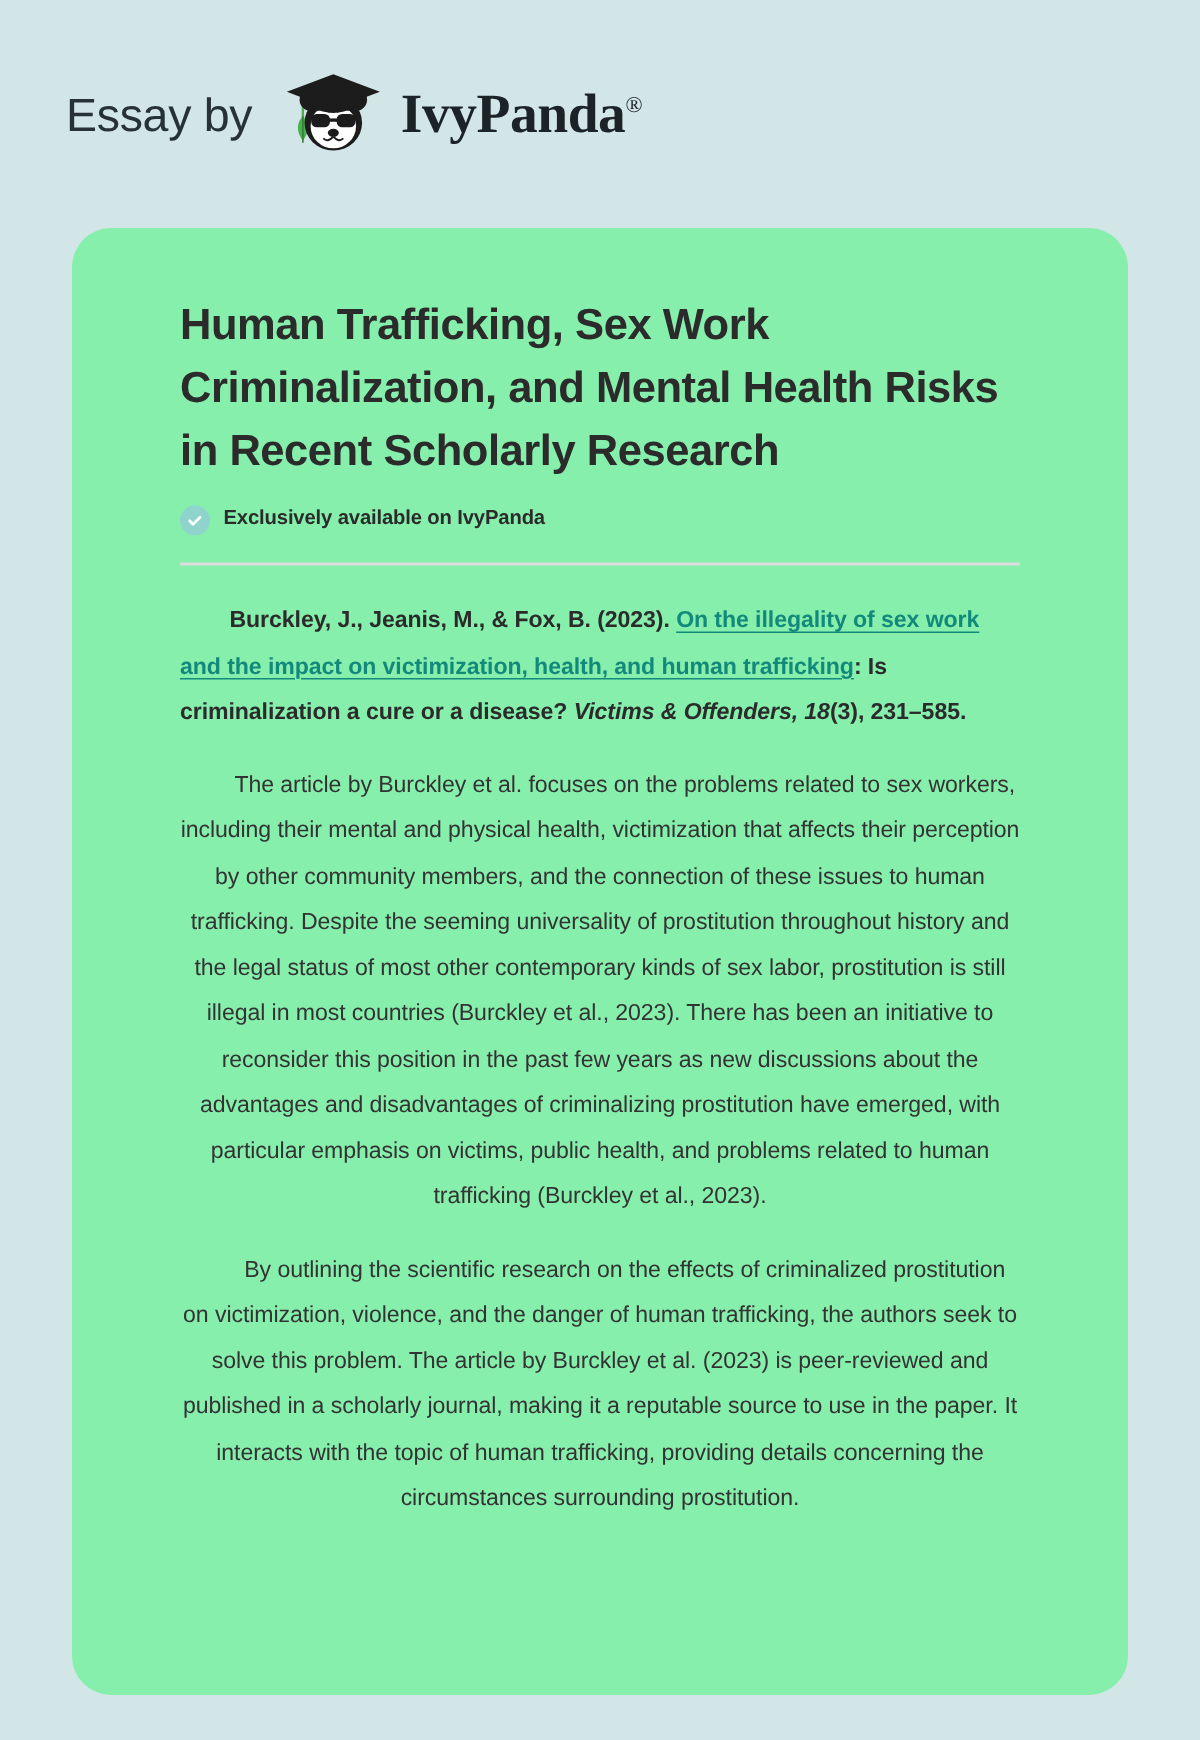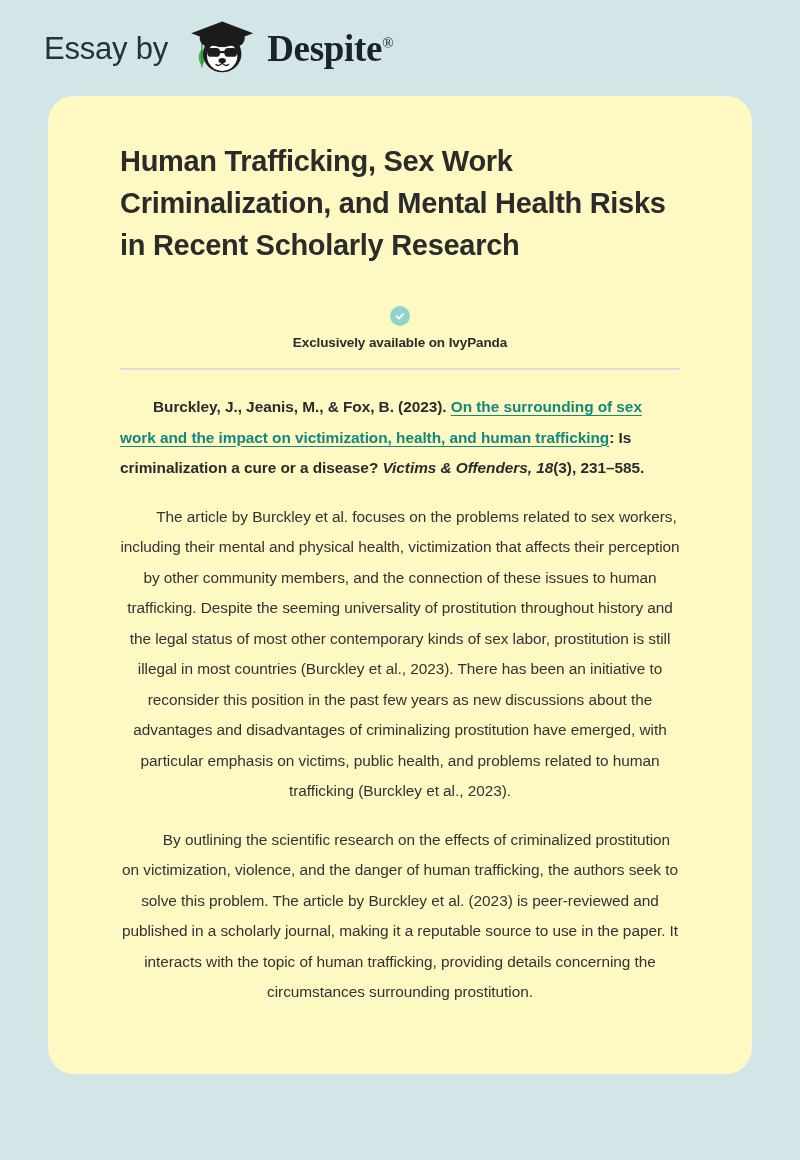--- a/index.html
+++ b/index.html
@@ -11,21 +11,21 @@
   body {
     width: 800px;
     height: 1160px;
     background: #d2e5e7;
     font-family: "Liberation Sans", sans-serif;
     overflow: hidden;
   }
 
   
   .site-header {
-    height: 96px;
+    height: 152px;
     display: flex;
     align-items: center;
     padding-left: 44px;
   }
   .header-inner {
     display: flex;
     align-items: center;
     gap: 14px;
   }
   .essay-by {
@@ -61,42 +61,40 @@
     font-size: 15px;
     vertical-align: super;
     font-weight: 400;
     line-height: 1;
   }
 
   
   .paper-card {
     position: relative;
     margin: 0 48px;
-    background: #fef9c3;
+    background: #86efac;
     border-radius: 26px;
     padding: 44px 72px 0 72px;
     height: 978px;
     overflow: hidden;
   }
 
   .doc-title {
     font-size: 29px;
     line-height: 42px;
     font-weight: 700;
     color: #2b2b2b;
     margin: 0;
     letter-spacing: -0.3px;
   }
 
   .exclusive-row {
     display: flex;
-    align-items: center;
     gap: 9px;
-    margin-top: 40px;
-    flex-direction: column;
+    margin-top: 15px;
   }
   .check-badge {
     width: 20px;
     height: 20px;
     border-radius: 50%;
     background: #8fd3cd;
     display: flex;
     align-items: center;
     justify-content: center;
     flex: 0 0 auto;
@@ -183,40 +181,40 @@
         <ellipse cx="53" cy="59" rx="5" ry="3.6" fill="#1c1c1c"></ellipse>
 
         <path d="M53 62.5 Q48 68 44 64" stroke="#1c1c1c" stroke-width="1.8" fill="none"></path>
         <path d="M53 62.5 Q58 68 62 64" stroke="#1c1c1c" stroke-width="1.8" fill="none"></path>
 
         <path d="M53 6 L95 22 L53 38 L11 22 Z" fill="#1c1c1c"></path>
         <path d="M34 28 L34 36 Q53 46 72 36 L72 28 L53 36 Z" fill="#1c1c1c"></path>
         <circle cx="25.5" cy="22" r="3.3" fill="#1c1c1c"></circle>
       </svg>
 
-      <span class="wordmark"><span>Despite</span><span class="reg">®</span></span>
+      <span class="wordmark"><span>IvyPanda</span><span class="reg">®</span></span>
     </div>
   </div>
 </header>
 
 <main class="paper-card">
 
   <h1 class="doc-title">Human Trafficking, Sex Work Criminalization, and Mental Health Risks in Recent Scholarly Research</h1>
 
   <div class="exclusive-row">
     <span class="check-badge">
       <svg width="12" height="12" viewBox="0 0 12 12" aria-hidden="true">
         <path d="M2.4 6.2 L4.7 8.5 L9.4 3.8" stroke="#ffffff" stroke-width="1.8" fill="none" stroke-linecap="round" stroke-linejoin="round"></path>
       </svg>
     </span>
     <span class="exclusive-text">Exclusively available on IvyPanda</span>
   </div>
 
   <hr class="rule">
 
-  <p class="ref"><span>Burckley, J., Jeanis, M., &amp; Fox, B. (2023). </span><a class="src-link" href="#">On the surrounding of sex work and the impact on victimization, health, and human trafficking</a><span>: Is criminalization a cure or a disease? </span><span class="journal">Victims &amp; Offenders, </span><span class="vol">18</span><span>(3), 231–585.</span></p>
+  <p class="ref"><span>Burckley, J., Jeanis, M., &amp; Fox, B. (2023). </span><a class="src-link" href="#">On the illegality of sex work and the impact on victimization, health, and human trafficking</a><span>: Is criminalization a cure or a disease? </span><span class="journal">Victims &amp; Offenders, </span><span class="vol">18</span><span>(3), 231–585.</span></p>
 
   <p class="para">The article by Burckley et al. focuses on the problems related to sex workers, including their mental and physical health, victimization that affects their perception by other community members, and the connection of these issues to human trafficking. Despite the seeming universality of prostitution throughout history and the legal status of most other contemporary kinds of sex labor, prostitution is still illegal in most countries (Burckley et al., 2023). There has been an initiative to reconsider this position in the past few years as new discussions about the advantages and disadvantages of criminalizing prostitution have emerged, with particular emphasis on victims, public health, and problems related to human trafficking (Burckley et al., 2023).</p>
 
   <p class="para">By outlining the scientific research on the effects of criminalized prostitution on victimization, violence, and the danger of human trafficking, the authors seek to solve this problem. The article by Burckley et al. (2023) is peer-reviewed and published in a scholarly journal, making it a reputable source to use in the paper. It interacts with the topic of human trafficking, providing details concerning the circumstances surrounding prostitution.</p>
 
 
 </main>
 
 </body></html>

